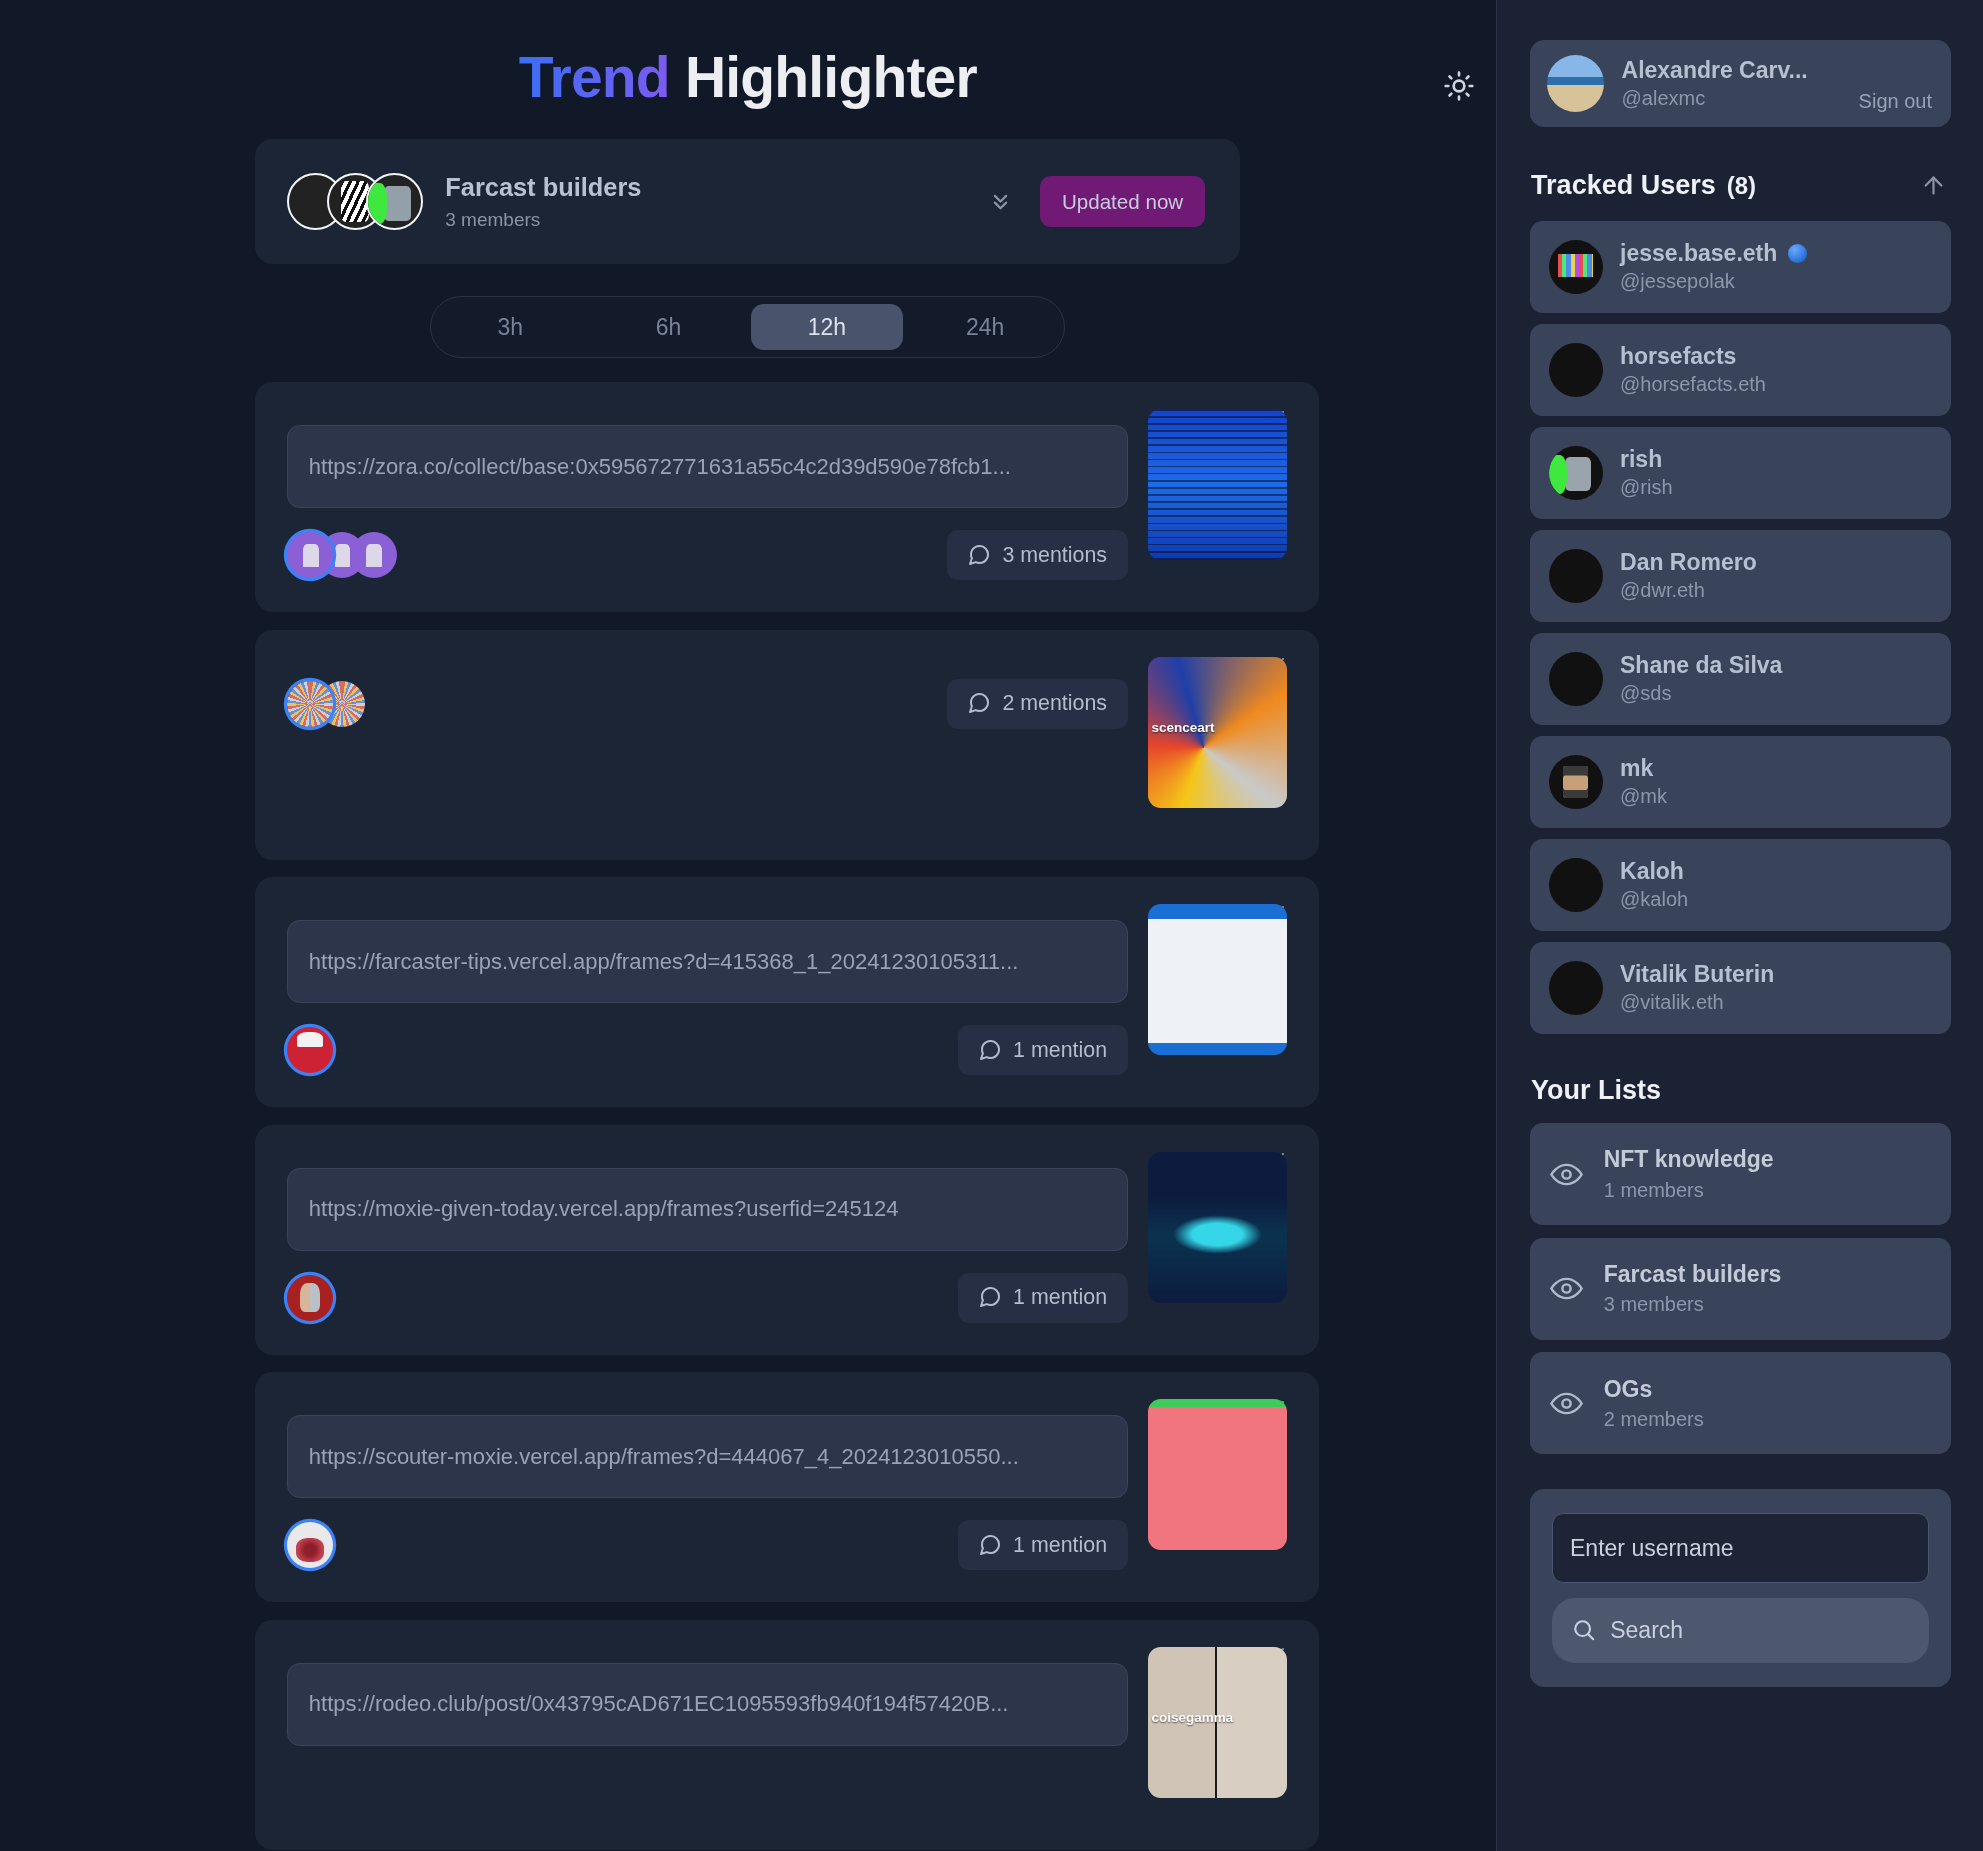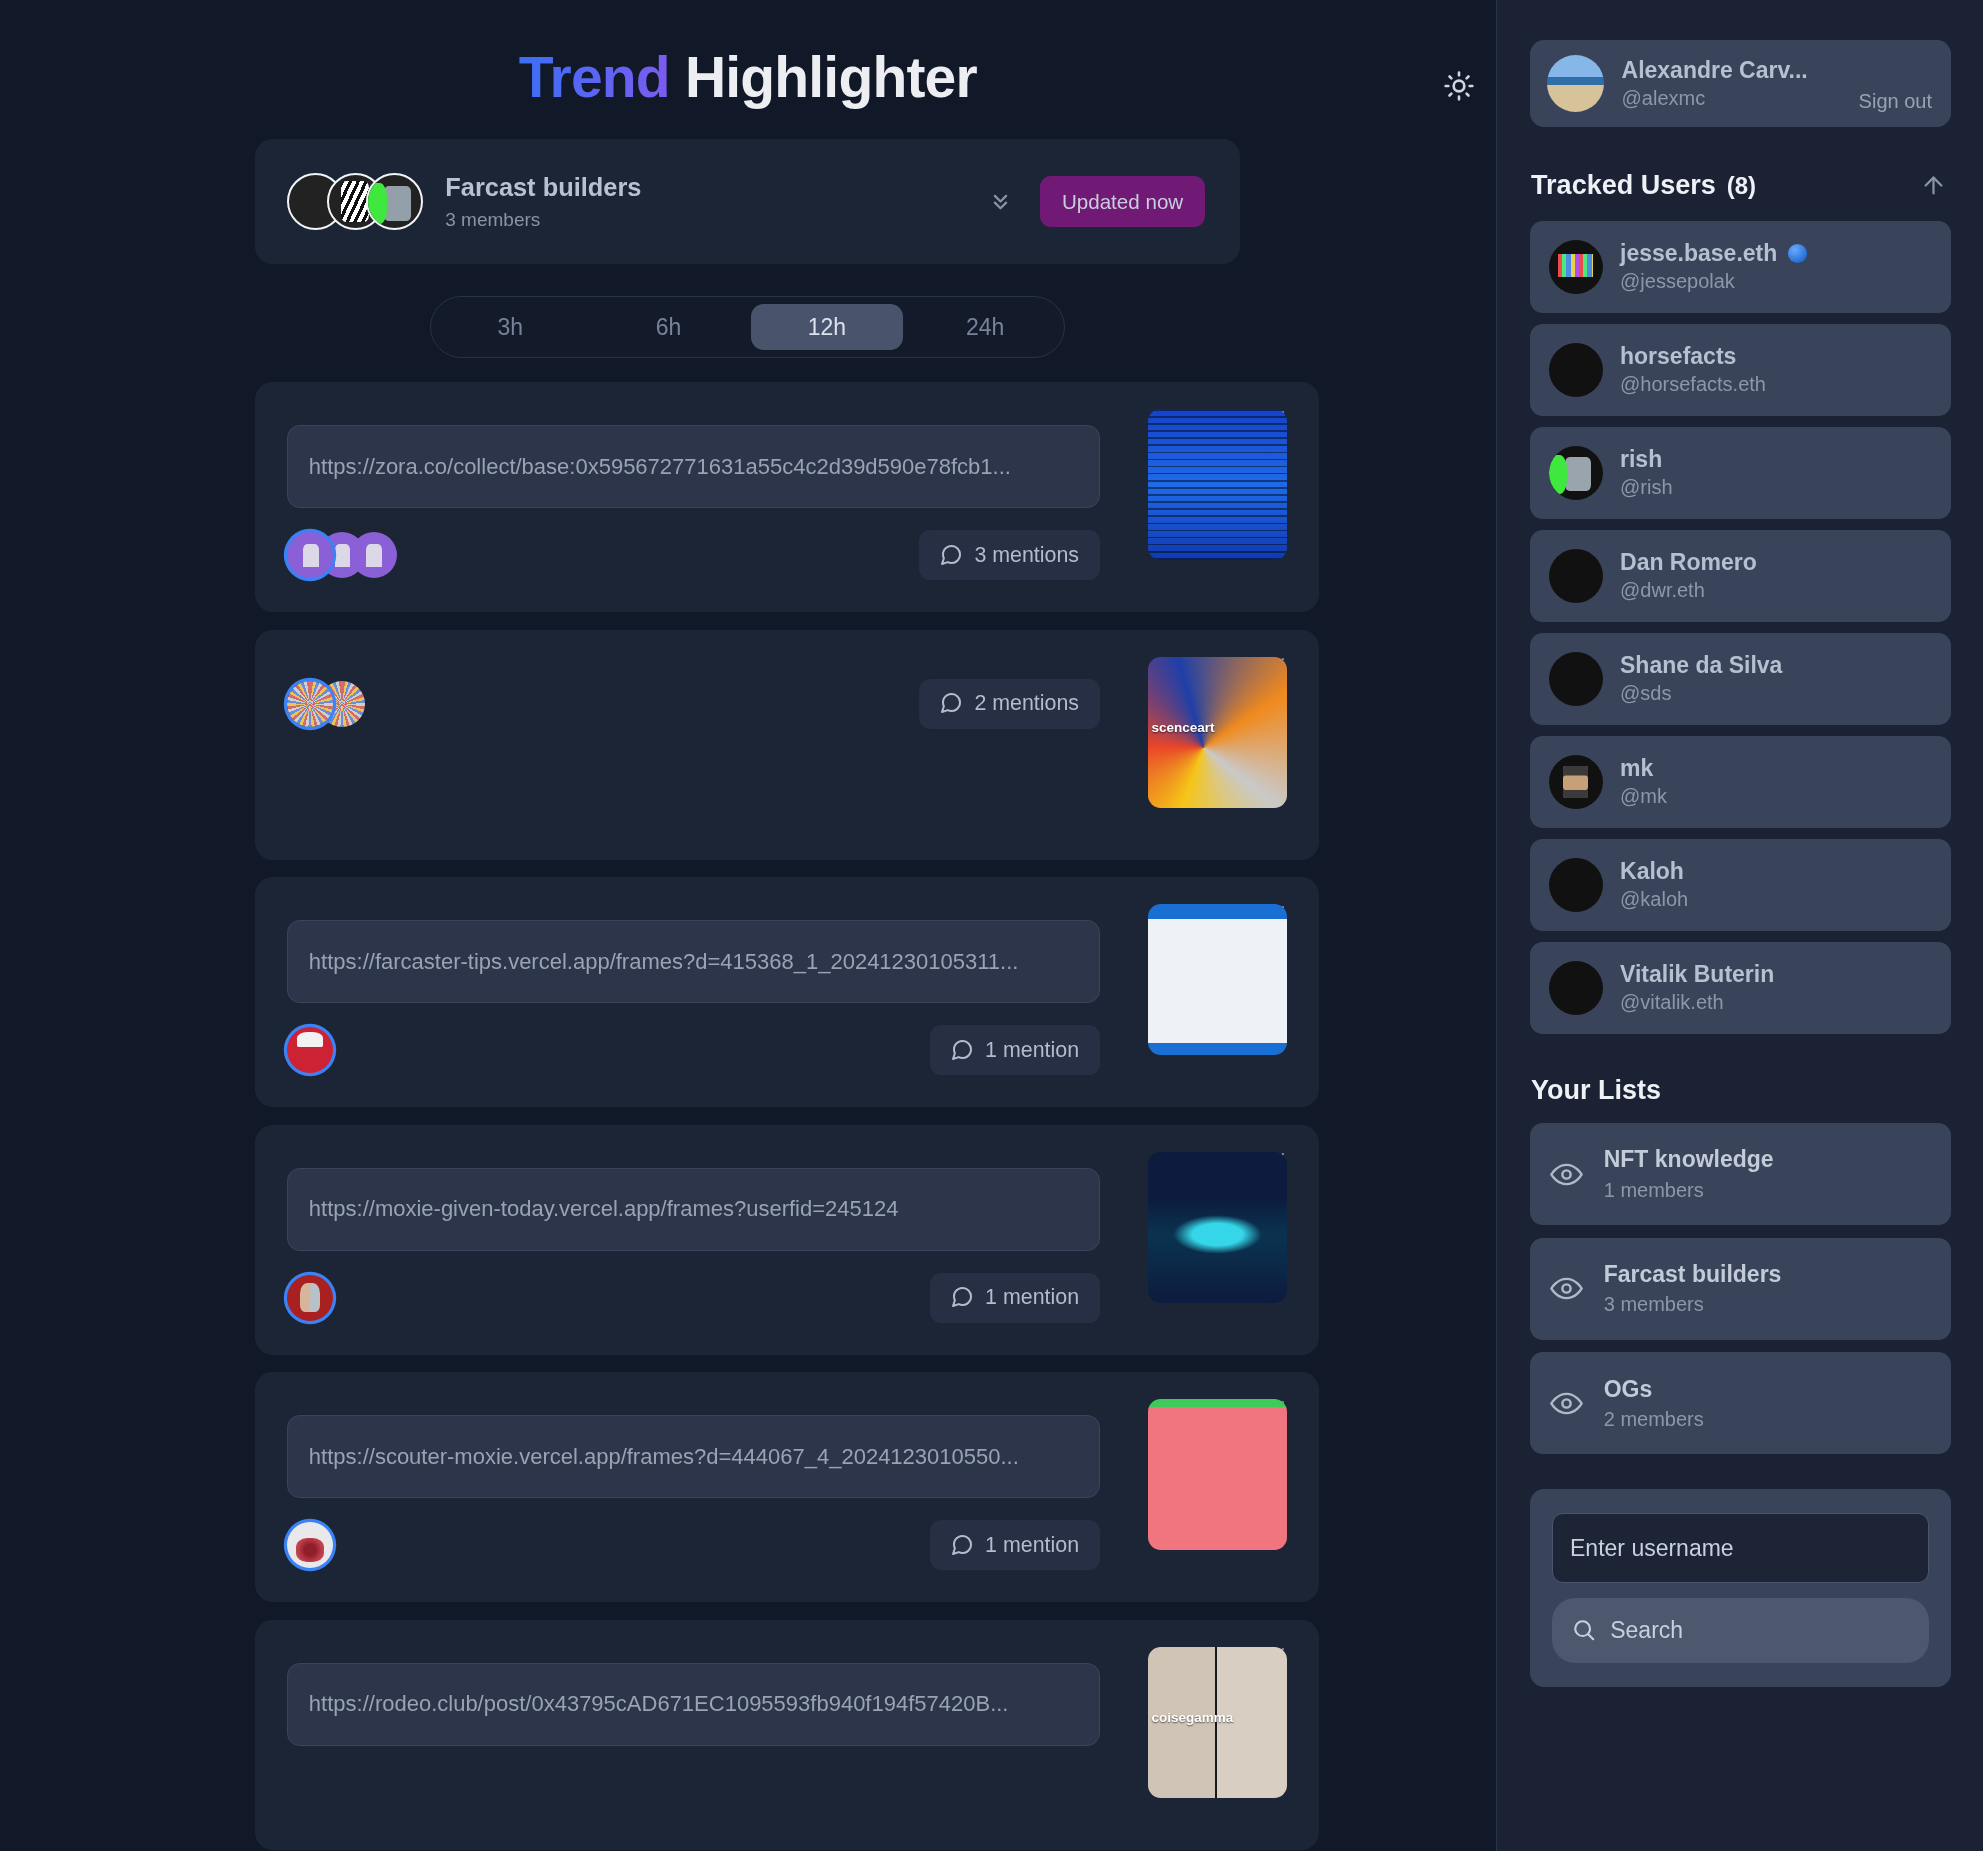--- a/index.html
+++ b/index.html
@@ -105,21 +105,21 @@
     margin: 0 auto 17.5px;
     width: 1064px;
     padding: 27px 32px 24px;
     min-height: 230px;
   }
   .card-chev {
     position: absolute; top: 17.5px; right: 27px;
     width: 30px; height: 30px;
     display:flex; align-items:center; justify-content:center; cursor: pointer;
   }
-  .card-body { display: flex; gap: 28px; }
+  .card-body { display: flex; }
   .card-left { flex: 1; min-width: 0; padding-right: 20.6px; }
   .url-box {
     background: #2c354a; border: 0.8px solid #3a445c;
     border-radius: 12.7px;
     height: 83px; display: flex; align-items: center;
     padding: 0 20.6px; margin-top: 16px;
   }
   .url-text {
     font-size: 22px; color: #99a3b5;
     white-space: nowrap; overflow: hidden; text-overflow: ellipsis;

